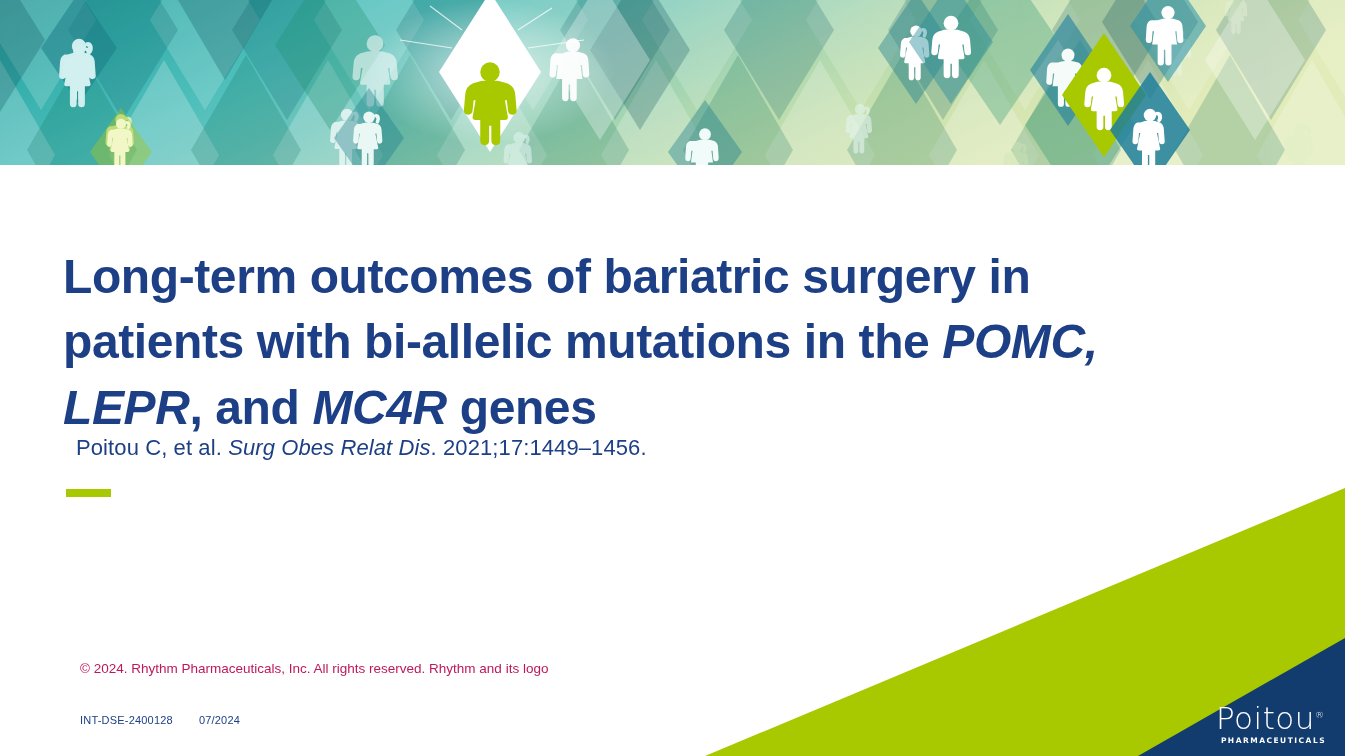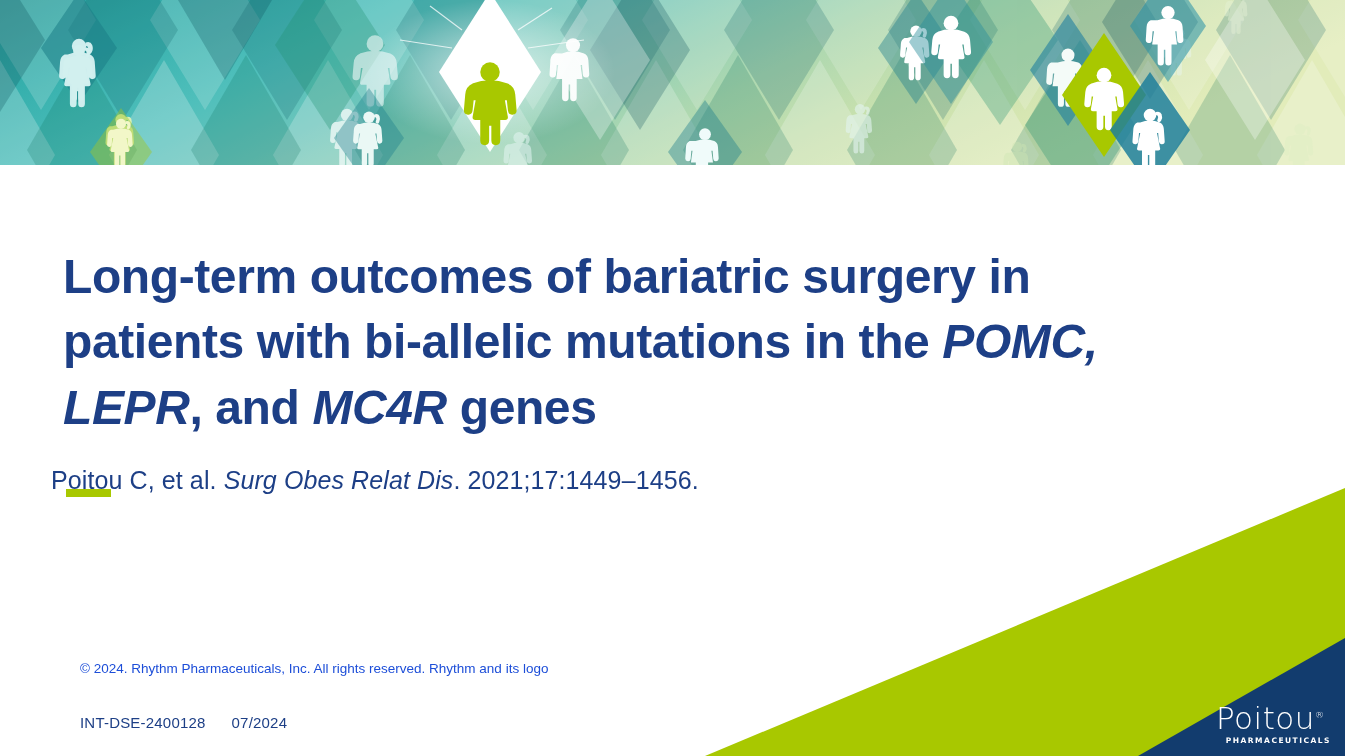--- a/index.html
+++ b/index.html
@@ -49,27 +49,26 @@
     color: #1d3f86;
     font-size: 48px;
     font-weight: bold;
     line-height: 1.36;
     letter-spacing: -0.4px;
   }
   #title .it { font-style: italic; }
 
   #citation {
     position: absolute;
-    left: 51px;
+    left: 76px;
     top: 435px;
     color: #1d3f86;
-    font-size: 25px;
+    font-size: 22px;
     font-weight: normal;
     letter-spacing: 0.1px;
-    margin-top: 31px;
   }
   #citation .it { font-style: italic; }
 
   #accent-bar {
     position: absolute;
     left: 66px;
     top: 489px;
     width: 45px;
     height: 8px;
     background: #a8c800;
@@ -84,30 +83,30 @@
     height: 756px;
     pointer-events: none;
   }
 
   
   #copyright {
     position: absolute;
     left: 80px;
     top: 659px;
     width: 560px;
-    color: #1d4ed8;
+    color: #be185d;
     font-size: 13.5px;
     line-height: 1.42;
   }
   #docid {
     position: absolute;
     left: 80px;
     top: 714px;
     color: #1d3f86;
-    font-size: 15px;
+    font-size: 11px;
     letter-spacing: 0.2px;
   }
   #docid .gap { display:inline-block; width: 26px; }
 
   
   #logo {
     position: absolute;
     left: 1216px;
     top: 703px;
     width: 115px;
@@ -121,21 +120,21 @@
     white-space: nowrap;
     font-family: "DejaVu Sans", sans-serif;
   }
   #logo .word sup {
     font-size: 9px;
     vertical-align: super;
   }
   #logo .sub {
     font-size: 7.5px;
     letter-spacing: 1.5px;
-    text-align: right;
+    text-align: center;
     margin-top: 2px;
     font-family: "DejaVu Sans", sans-serif;
     font-weight: bold;
   }
 </style>
 </head>
 <body>
 
 <div id="slide">
 

